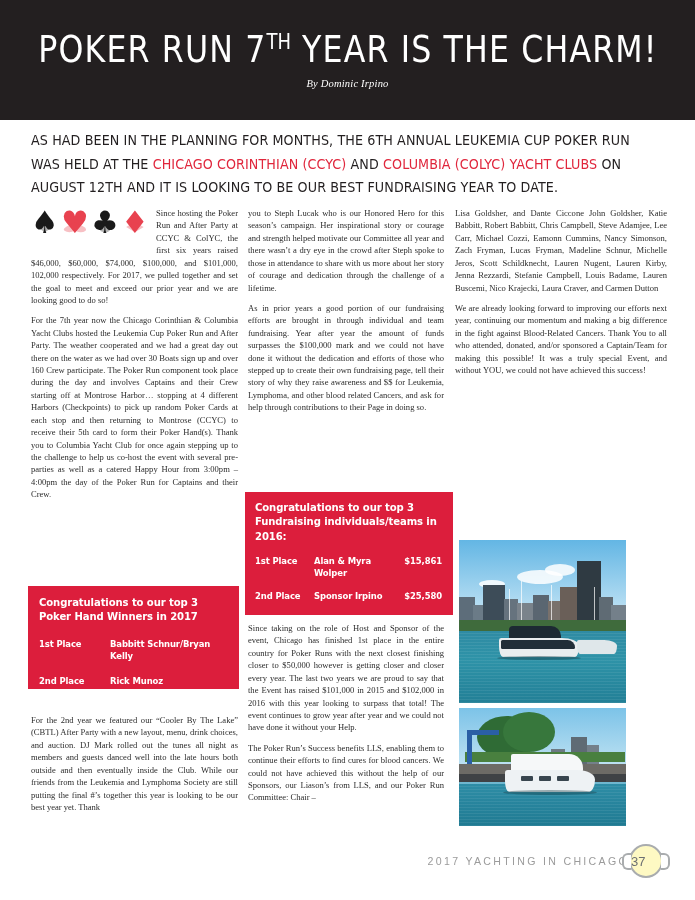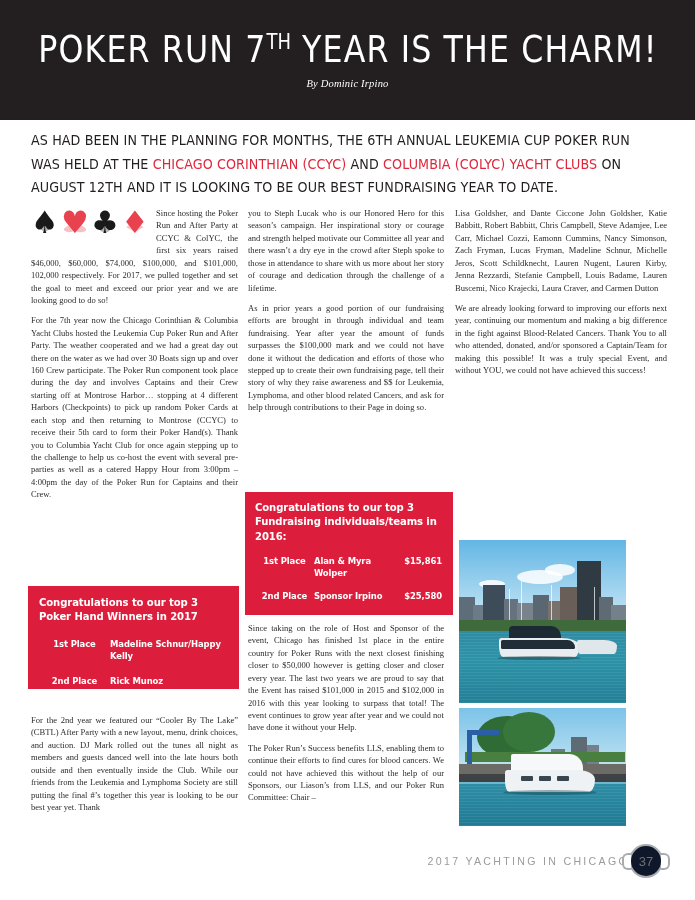--- a/index.html
+++ b/index.html
@@ -124,21 +124,21 @@
     font-size: 11.2px;
     line-height: 1.28;
     letter-spacing: -0.1px;
   }
   .rb-row {
     display: flex;
     font-size: 9.4px;
     line-height: 1.3;
     letter-spacing: -0.1px;
   }
-  .rb-place { flex: 0 0 auto; text-align: center; }
+  .rb-place { flex: 0 0 auto; }
   .rb-name { flex: 1 1 auto; }
   .rb-amt { flex: 0 0 auto; text-align: left; }
 
   
   #redbox-hand {
     left: 28px; top: 586px;
     width: 211px; height: 103px;
     padding: 10px 11px 0 11px;
   }
   #redbox-hand .rb-title { margin-bottom: 13px; }
@@ -193,26 +193,26 @@
     font-family: "Liberation Sans", sans-serif;
     font-size: 10.6px;
     letter-spacing: 2.3px;
     color: #9b9b9b;
     text-transform: uppercase;
   }
   .page-badge {
     width: 34px; height: 34px;
     border-radius: 50%;
     border: 2.5px solid #a9acae;
-    display: flex; align-items: center; justify-content: center;
+    display: flex; align-items: center; 
     font-family: "Liberation Sans", sans-serif;
     font-size: 13px;
     color: #6d7072;
     position: relative;
-    background: #0f172a;
+    background: #fef9c3;
   }
   .page-badge:before, .page-badge:after{
     content:""; position:absolute; width:7px; height:13px;
     border:2.5px solid #a9acae; background:#fff;
   }
   .page-badge:before{ left:-9px; border-right:none; border-radius:6px 0 0 6px;}
   .page-badge:after { right:-9px; border-left:none;  border-radius:0 6px 6px 0;}
 </style>
 </head>
 <body>
@@ -231,21 +231,21 @@
         <span class="suit s-club"><span>♣</span><span class="refl">♣</span></span>
         <span class="suit s-diam"><span>♦</span><span class="refl">♦</span></span>
       </span><span>Since hosting the Poker Run and After Party at CCYC &amp; ColYC, the first six years raised $46,000, $60,000, $74,000, $100,000, and $101,000, 102,000 respectively. For 2017, we pulled together and set the goal to meet and exceed our prior year and we are looking good to do so!</span></p>
   <p>For the 7th year now the Chicago Corinthian &amp; Columbia Yacht Clubs hosted the Leukemia Cup Poker Run and After Party. The weather cooperated and we had a great day out there on the water as we had over 30 Boats sign up and over 160 Crew participate. The Poker Run component took place during the day and involves Captains and their Crew starting off at Montrose Harbor… stopping at 4 different Harbors (Checkpoints) to pick up random Poker Cards at each stop and then returning to Montrose (CCYC) to receive their 5th card to form their Poker Hand(s). Thank you to Columbia Yacht Club for once again stepping up to the challenge to help us co-host the event with several pre-parties as well as a catered Happy Hour from 3:00pm – 4:00pm the day of the Poker Run for Captains and their Crew.</p>
 </div>
 
 <div class="redbox" id="redbox-hand">
   <div class="rb-title">Congratulations to our top 3 Poker Hand Winners in 2017</div>
   <div class="rb-row">
     <span class="rb-place">1st Place</span>
-    <span class="rb-name">Madeline Schnur/Happy Kelly</span>
+    <span class="rb-name">Babbitt Schnur/Bryan Kelly</span>
   </div>
   <div class="rb-row">
     <span class="rb-place">2nd Place</span>
     <span class="rb-name">Rick Munoz</span>
   </div>
   <div class="rb-row">
     <span class="rb-place">3rd Place</span>
     <span class="rb-name">Betty Cause</span>
   </div>
 </div>

